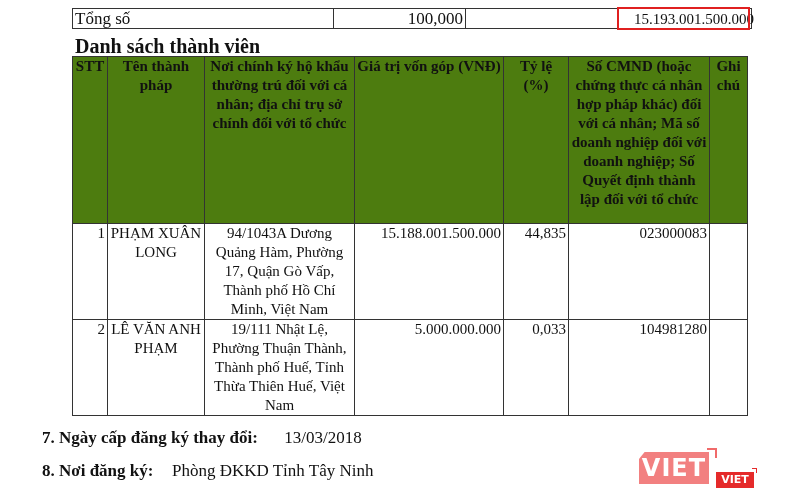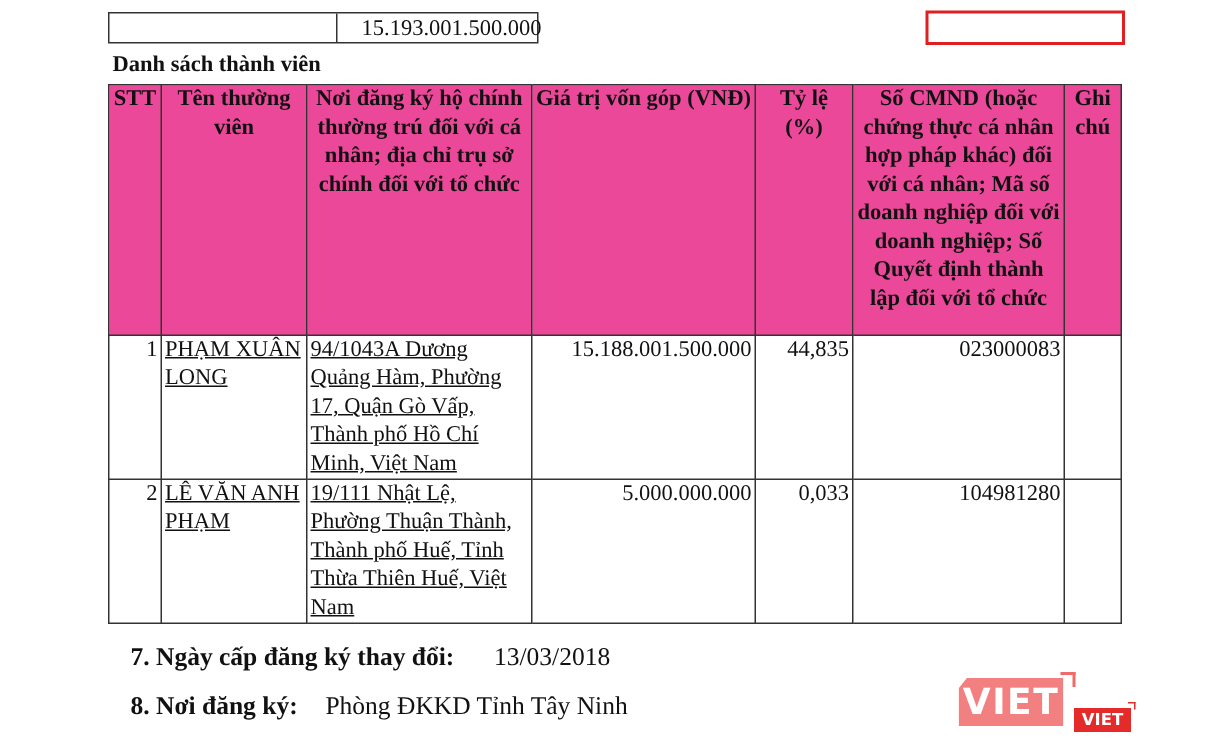--- a/index.html
+++ b/index.html
@@ -7,67 +7,69 @@
          font-family:"Liberation Serif", "DejaVu Serif", serif; color:#111; }
   
   .total-row { position:absolute; left:72px; top:8px; height:21px; display:flex; border:1px solid #333; box-sizing:border-box; }
   .total-row .c { border-right:1px solid #333; box-sizing:border-box; height:100%; font-size:17px; line-height:20px; }
   .total-row .c:last-child { border-right:none; }
   .c-label { width:261px; padding-left:2px; }
   .c-shares { width:132px; text-align:right; padding-right:2px; }
   .c-blank { width:152px; }
   .c-total { width:133px; text-align:right; padding-right:4px; font-size:15px !important; position:relative;padding-left:16px; }
   .red-box { position:absolute; left:617px; top:7px; width:133px; height:23px; border:2px solid #e02020; box-sizing:border-box; }
-  .section-title { position:absolute; left:75px; top:35px; font-weight:bold; font-size:15px; }
+  .section-title { position:absolute; left:75px; top:35px; font-weight:bold; font-size:20px; }
   
   table.members { position:absolute; left:72px; top:56px; border-collapse:collapse; table-layout:fixed; }
   table.members th, table.members td { border:1.5px solid #333; vertical-align:top; font-size:15px; line-height:19px; padding:0 2px; box-sizing:border-box; }
-  table.members th { background:#ec4899; font-weight:bold; text-align:center; height:167px; }
+  table.members th { background:#4d7c0f; font-weight:bold; text-align:center; height:167px; }
   table.members td { background:#fff; }
   .r1 td { height:93px; }
   .r2 td { height:95px; }
   .right { text-align:right; }
-  .left { text-align:left;text-decoration:underline; }
+  .left { text-align:center; }
   .footer-line { position:absolute; font-size:17px; }
-  .footer-line .lbl { font-weight:bold;margin-left:45px; }
+  .footer-line .lbl { font-weight:bold; }
   
   .wm-big { position:absolute; left:639px; top:452px; width:70px; height:32px; background:#f06a6a; opacity:0.85;
             clip-path:polygon(8% 0, 100% 0, 100% 100%, 0 100%, 0 22%); color:#fff; font-family:"DejaVu Sans", sans-serif;
             font-weight:bold; font-size:24px; line-height:32px; text-align:center; letter-spacing:1px; }
   .wm-big-corner { position:absolute; left:707px; top:448px; width:8px; height:8px; border-top:2px solid #f06a6a; border-right:2px solid #f06a6a; }
   .wm-small { position:absolute; left:716px; top:472px; width:38px; height:16px; background:#e52a2a; color:#fff;
               font-family:"DejaVu Sans", sans-serif; font-weight:bold; font-size:11px; line-height:16px; text-align:center; }
   .wm-small-corner { position:absolute; left:752px; top:468px; width:4px; height:4px; border-top:1px solid #e52a2a; border-right:1px solid #e52a2a; }
 </style>
 </head>
 <body>
 
 <div class="total-row">
+  <div class="c c-label">Tổng số</div>
+  <div class="c c-shares">100,000</div>
   <div class="c c-blank"></div>
   <div class="c c-total">15.193.001.500.000</div>
 </div>
 <div class="red-box"></div>
 
 <div class="section-title">Danh sách thành viên</div>
 
 <table class="members">
   <colgroup>
     <col style="width:35px">
       <col style="width:97px">
       <col style="width:150px">
       <col style="width:149px">
       <col style="width:65px">
       <col style="width:141px">
       <col style="width:38px">
   </colgroup>
   <tbody>
       <tr>
     <th>STT</th>
-    <th>Tên thường viên</th>
-    <th>Nơi đăng ký hộ chính thường trú đối với cá nhân; địa chỉ trụ sở chính đối với tổ chức</th>
+    <th>Tên thành pháp</th>
+    <th>Nơi chính ký hộ khẩu thường trú đối với cá nhân; địa chỉ trụ sở chính đối với tổ chức</th>
     <th>Giá trị vốn góp (VNĐ)</th>
     <th>Tỷ lệ (%)</th>
     <th>Số CMND (hoặc chứng thực cá nhân hợp pháp khác) đối với cá nhân; Mã số doanh nghiệp đối với doanh nghiệp; Số Quyết định thành lập đối với tổ chức</th>
     <th>Ghi chú</th>
   </tr>
   <tr class="r1">
     <td class="right">1</td>
     <td class="left">PHẠM XUÂN LONG</td>
     <td class="left">94/1043A Dương Quảng Hàm, Phường 17, Quận Gò Vấp, Thành phố Hồ Chí Minh, Việt Nam</td>
     <td class="right">15.188.001.500.000</td>

